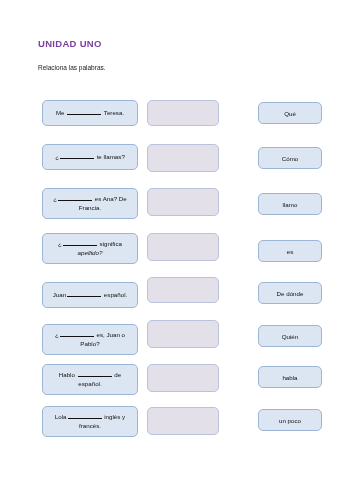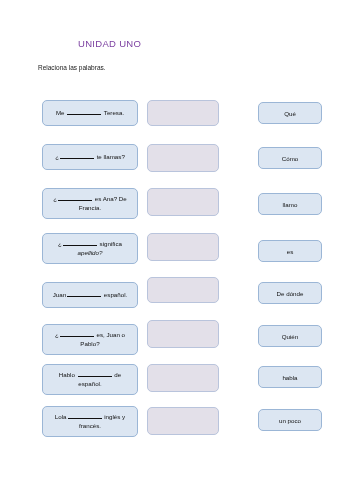--- a/index.html
+++ b/index.html
@@ -17,24 +17,23 @@
     position: relative;
     width: 340px;
     height: 480px;
     background: #ffffff;
   }
   .title {
     position: absolute;
     left: 38px;
     top: 38px;
     font-size: 9.5px;
-    font-weight: normal;
+    font-weight: bold;
     letter-spacing: 0.3px;
     color: #7b3fa0;
-    margin-left: 40px;
   }
   .instruction {
     position: absolute;
     left: 38px;
     top: 64px;
     font-size: 6.5px;
     color: #1a1a1a;
   }
   .columns {
     position: absolute;

